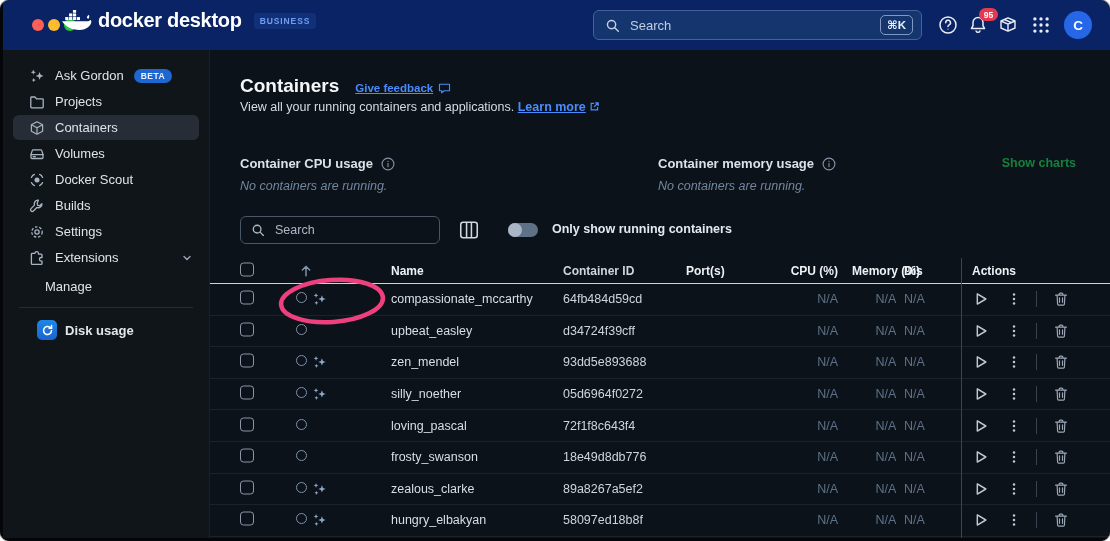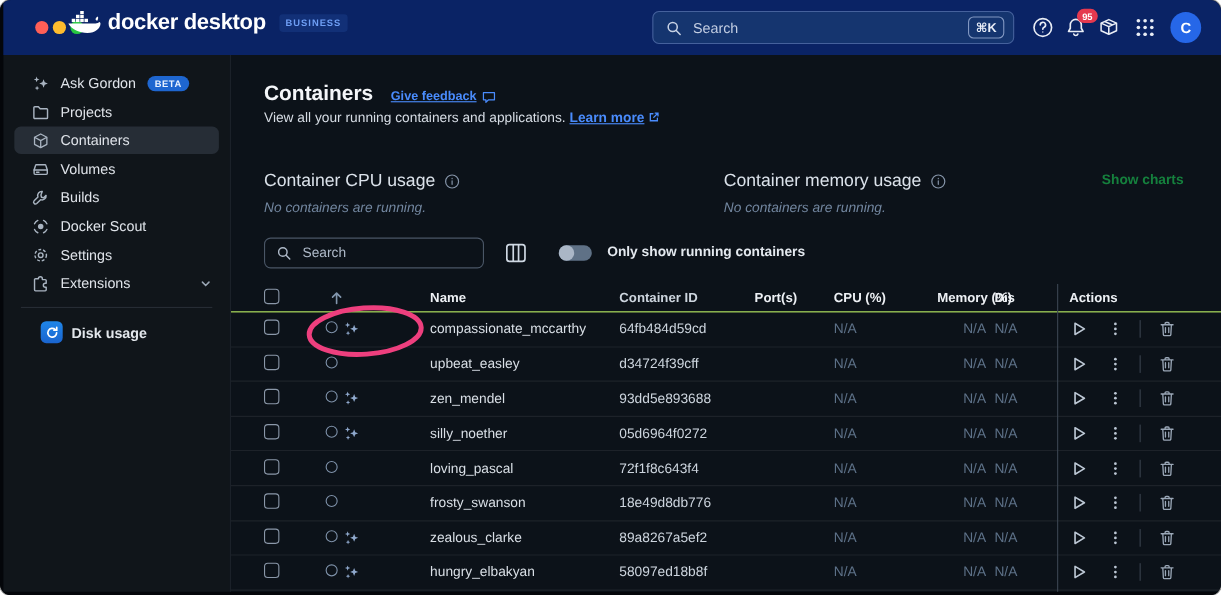--- a/index.html
+++ b/index.html
@@ -50,21 +50,21 @@
   .page-header{position:absolute;left:30px;top:25px;display:flex;align-items:baseline;gap:16px}
   .page-title{font-size:19px;font-weight:700;color:#f4f6f9}
   .link{color:var(--link);text-decoration:underline;cursor:pointer}
   .feedback{font-size:11.5px;font-weight:600;display:inline-flex;align-items:flex-start;gap:5px}
   .feedback .ic{width:13px;height:13px;color:var(--link)}
   .page-desc{position:absolute;left:30px;top:50px;font-size:12.5px;color:#d6dce4}
   .page-desc .ext{display:inline-block;width:11px;height:11px;vertical-align:-1px;color:var(--link)}
 
   .stat-col{position:absolute;top:106px}
   .stat-cpu{left:30px}.stat-mem{left:448px}
-  .stat-title{display:flex;align-items:center;gap:8px;font-size:16px;font-weight:400;color:#dbe2ea}
+  .stat-title{display:flex;align-items:center;gap:8px;font-size:13px;font-weight:700;color:#dbe2ea}
   .stat-title .ic{width:14px;height:14px;color:#8594a8}
   .stat-empty{margin-top:8px;font-size:12.5px;font-style:italic;color:#72869f}
   .show-charts{position:absolute;top:106px;right:34px;font-size:12.5px;font-weight:700;color:#15803d;cursor:pointer}
 
   .tbl-search{position:absolute;left:30px;top:166px;width:200px;height:28px;border:1px solid #4a5666;border-radius:6px;display:flex;align-items:center;padding:0 10px;color:#aeb9c8}
   .tbl-search input{flex:1;background:transparent;border:none;outline:none;color:#dfe4eb;font-size:12.5px;margin-left:8px;font-family:inherit;min-width:0}
   .tbl-search input::placeholder{color:#aeb9c8;opacity:1}
   .cols-btn{position:absolute;left:248px;top:169px;width:22px;height:22px;color:#cfd8e3;cursor:pointer}
   .toggle{position:absolute;left:298px;top:173px;width:30px;height:14px;border-radius:8px;background:#5f7186;cursor:pointer}
   .toggle .knob{position:absolute;left:0px;top:0px;width:14px;height:14px;border-radius:50%;background:#aab6c6}
@@ -76,21 +76,21 @@
   .trow{position:relative;height:31.6px;border-bottom:1px solid rgba(255,255,255,.07)}
   .cell{position:absolute;top:50%;transform:translateY(-50%);font-size:12.5px;color:#d9dfe6;white-space:nowrap}
   .hcell{font-weight:700;color:#eef1f5;font-size:12px}
   .c-check{left:30px}
   .c-sort{left:88px;width:16px;height:16px;color:#8296ad}
   .c-status{left:86px}
   .c-gordon{left:102px;width:15px;height:15px;color:#8fa8cc}
   .c-name{left:181px}
   .c-id{left:353px;color:#cdd5de}
   .c-ports{left:476px}
-  .c-cpu{left:548px;width:80px;text-align:left}
+  .c-cpu{left:548px;width:80px;text-align:right}
   .c-mem{left:631px;width:90px;text-align:center}
   .c-disk{left:694px;width:31px;overflow:hidden}
   .c-play{left:762px;width:17px;height:17px;color:#bcc7d4;cursor:pointer}
   .c-kebab{left:796px;width:16px;height:16px;color:#bcc7d4;cursor:pointer}
   .c-actdiv{left:826px;width:1px;height:16px;background:#39424e}
   .c-trash{left:843px;width:16px;height:16px;color:#9aa7b7;cursor:pointer}
   .c-actions{left:762px}
   .na{color:#5d7188}
   .checkbox{display:inline-block;width:14px;height:14px;border:1.5px solid #8b98a9;border-radius:3.5px;cursor:pointer}
   .stat-circle{display:inline-block;width:11px;height:11px;border:1.5px solid #7f92aa;border-radius:50%}
@@ -205,34 +205,34 @@
         <span class="ic">
           <svg viewBox="0 0 16 16" fill="none" stroke="currentColor" stroke-width="1.3" stroke-linejoin="round">
               <path d="M2 8.6h12v3c0 .5-.4.9-.9.9H2.9c-.5 0-.9-.4-.9-.9z"></path>
               <path d="M2 8.6l1.3-4.2c.1-.4.5-.6.9-.6h7.6c.4 0 .8.2.9.6L14 8.6M4.2 10.6h2.2" stroke-linecap="round"></path>
             </svg>
         </span>
         <span class="lbl">Volumes</span>
       </div>
       <div class="side-item">
         <span class="ic">
-          <svg viewBox="0 0 16 16" fill="none" stroke="currentColor" stroke-width="1.3" stroke-linejoin="round">
-              <path d="M9.4 2.1a3.7 3.7 0 0 0-3.9 5L2 10.6a1.7 1.7 0 0 0 2.4 2.4l3.5-3.5a3.7 3.7 0 0 0 5-3.9L10.7 7.8l-2-.5-.5-2z"></path>
-            </svg>
-        </span>
-        <span class="lbl">Builds</span>
-      </div>
-      <div class="side-item">
-        <span class="ic">
           <svg viewBox="0 0 16 16" fill="none" stroke="currentColor" stroke-width="1.3" stroke-linecap="round">
               <circle cx="8" cy="8" r="2.5" fill="currentColor" stroke="none"></circle>
               <path d="M5.4 2.4a6 6 0 0 0-3 3M10.6 2.4a6 6 0 0 1 3 3M5.4 13.6a6 6 0 0 1-3-3M10.6 13.6a6 6 0 0 0 3-3"></path>
             </svg>
         </span>
         <span class="lbl">Docker Scout</span>
+      </div>
+      <div class="side-item">
+        <span class="ic">
+          <svg viewBox="0 0 16 16" fill="none" stroke="currentColor" stroke-width="1.3" stroke-linejoin="round">
+              <path d="M9.4 2.1a3.7 3.7 0 0 0-3.9 5L2 10.6a1.7 1.7 0 0 0 2.4 2.4l3.5-3.5a3.7 3.7 0 0 0 5-3.9L10.7 7.8l-2-.5-.5-2z"></path>
+            </svg>
+        </span>
+        <span class="lbl">Builds</span>
       </div>
       <div class="side-item">
         <span class="ic">
           <svg viewBox="0 0 16 16" fill="none" stroke="currentColor" stroke-width="1.3">
               <circle cx="8" cy="8" r="2.1"></circle>
               <circle cx="8" cy="8" r="5.2" stroke-dasharray="2.6 1.75"></circle>
             </svg>
         </span>
         <span class="lbl">Settings</span>
       </div>
@@ -243,20 +243,21 @@
             </svg>
         </span>
         <span class="lbl">Extensions</span>
         <span class="spacer"></span>
         <span class="chev">
           <svg viewBox="0 0 12 12" fill="none" stroke="currentColor" stroke-width="1.4" stroke-linecap="round">
               <path d="M3 4.5l3 3 3-3"></path>
             </svg>
         </span>
       </div>
+      <div class="manage">Manage</div>
       <div class="side-div"></div>
       <div class="disk-row">
         <span class="disk-ic">
           <svg viewBox="0 0 16 16" fill="none" stroke="#fff" stroke-width="1.9" stroke-linecap="round">
               <path d="M12.9 8a4.9 4.9 0 1 1-1.5-3.5"></path>
               <path d="M13 2v3.1h-3.1"></path>
             </svg>
         </span>
         <span>Disk usage</span>
       </div>

